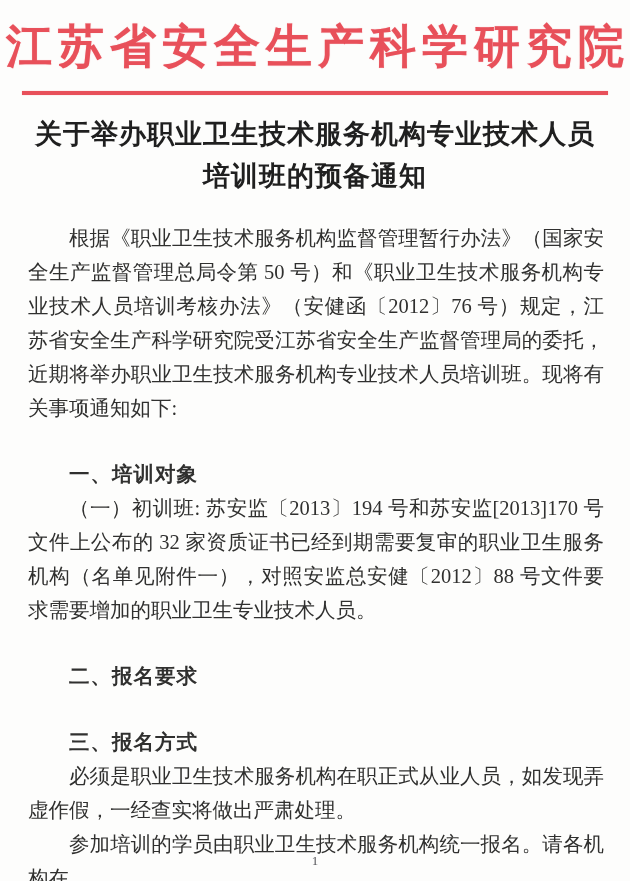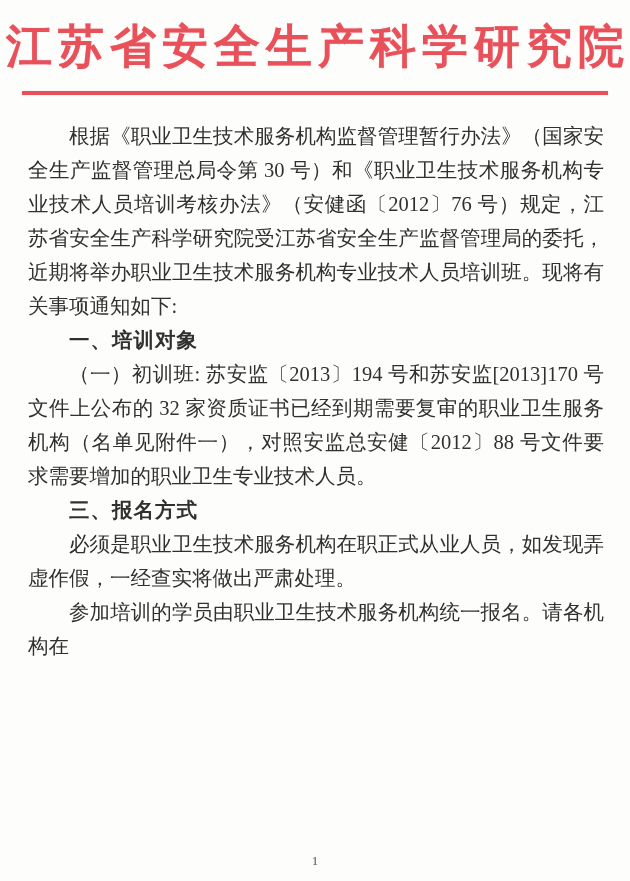--- a/index.html
+++ b/index.html
@@ -55,21 +55,21 @@
   .doc-body {
     margin: 24px 26px 0 28px;
     color: var(--body-color);
     font-size: 20.5px;
     line-height: 34px;
     text-align: justify;
     text-justify: inter-ideograph;
   }
   .para { text-indent: 0; }
   .para.indent { text-indent: 2em; }
-  .para.heading { font-weight: bold; letter-spacing: 1px; }
+  .para.heading { font-weight: bold; letter-spacing: 1px; margin-top: 32px; }
   
   .page-footer {
     position: absolute;
     left: 0;
     right: 0;
     bottom: 12px;
     text-align: center;
     color: #55555a;
     font-size: 13px;
   }
@@ -77,25 +77,30 @@
 </head>
 <body>
 
 <div class="page">
 
   <div class="letterhead">
     <div class="org-name">江苏省安全生产科学研究院</div>
     <div class="red-rule"></div>
   </div>
 
+  <div class="doc-title">
+    <div>关于举办职业卫生技术服务机构专业技术人员</div>
+    <div>培训班的预备通知</div>
+  </div>
 
   <div class="doc-body">
-      <div class="para indent">根据《职业卫生技术服务机构监督管理暂行办法》（国家安全生产监督管理总局令第 30 号）和《职业卫生技术服务机构专业技术人员培训考核办法》（安健函〔2012〕76 号）规定，江苏省安全生产科学研究院受江苏省安全生产监督管理局的委托，近期将举办职业卫生技术服务机构专业技术人员培训班。现将有关事项通知如下:</div>
+      <div class="para indent">根据《职业卫生技术服务机构监督管理暂行办法》（国家安全生产监督管理总局令第 50 号）和《职业卫生技术服务机构专业技术人员培训考核办法》（安健函〔2012〕76 号）规定，江苏省安全生产科学研究院受江苏省安全生产监督管理局的委托，近期将举办职业卫生技术服务机构专业技术人员培训班。现将有关事项通知如下:</div>
       <div class="para indent heading">一、培训对象</div>
       <div class="para indent">（一）初训班: 苏安监〔2013〕194 号和苏安监[2013]170 号文件上公布的 32 家资质证书已经到期需要复审的职业卫生服务机构（名单见附件一），对照安监总安健〔2012〕88 号文件要求需要增加的职业卫生专业技术人员。</div>
+      <div class="para indent heading">二、报名要求</div>
       <div class="para indent heading">三、报名方式</div>
       <div class="para indent">必须是职业卫生技术服务机构在职正式从业人员，如发现弄虚作假，一经查实将做出严肃处理。</div>
       <div class="para indent">参加培训的学员由职业卫生技术服务机构统一报名。请各机构在</div>
     </div>
 
   <div class="page-footer">
     <span>1</span>
   </div>
 
 </div>

